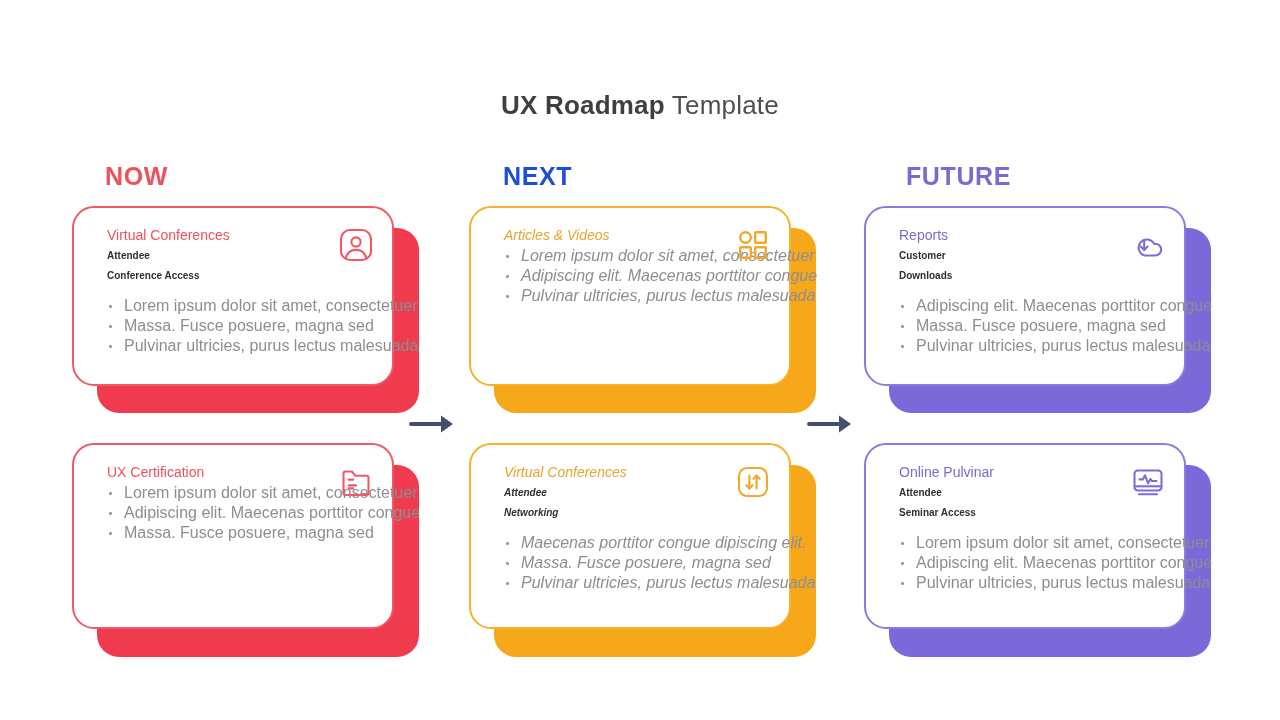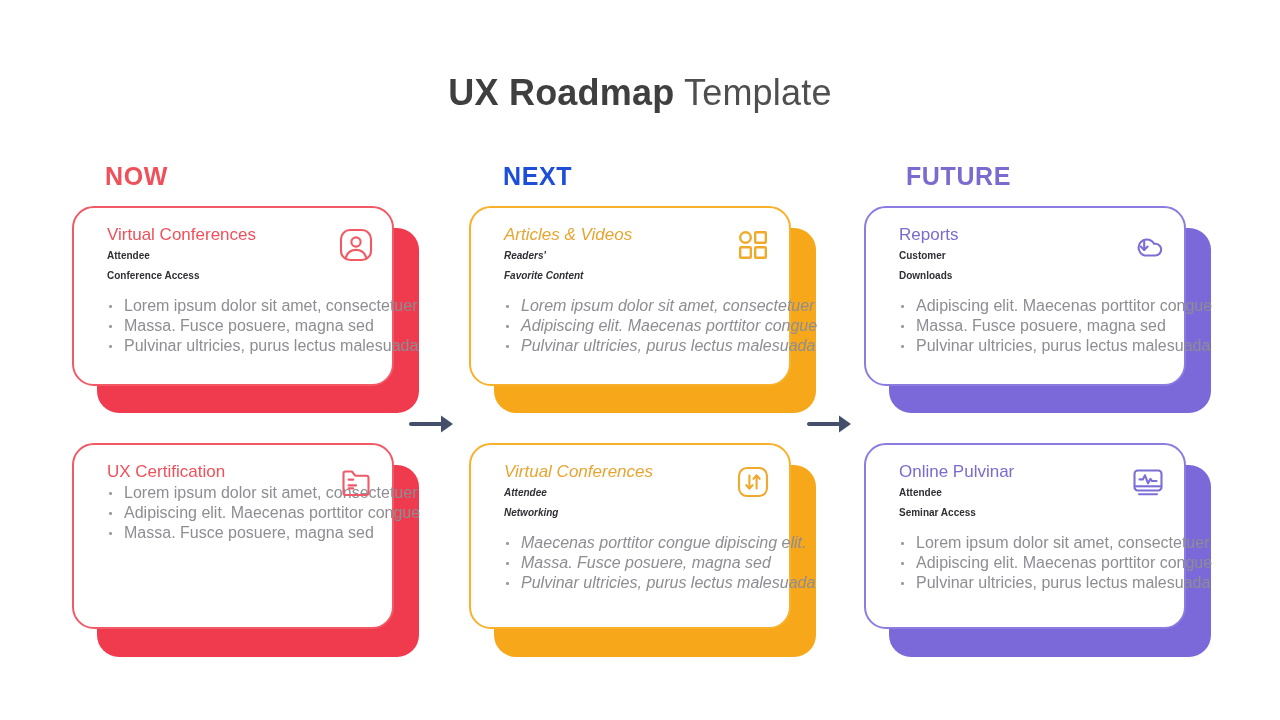--- a/index.html
+++ b/index.html
@@ -9,25 +9,25 @@
     height: 720px;
     background: #ffffff;
     font-family: "Liberation Sans", sans-serif;
     overflow: hidden;
     position: relative;
   }
 
   
   .page-title {
     position: absolute;
-    top: 72px;
+    top: 84px;
     left: 0;
     width: 1280px;
     text-align: center;
-    font-size: 36px;
+    font-size: 26px;
     line-height: 42px;
     color: #4a4a4a;
     letter-spacing: 0.2px;
     white-space: nowrap;
   }
   .page-title .t-bold { font-weight: bold; color: #3f3f3f; }
   .page-title .t-light { font-weight: normal; color: #4f4f4f; }
 
   
   .col-header {
@@ -71,21 +71,21 @@
     width: 322px;
     height: 180px;
     background: #ffffff;
     border-radius: 22px;
     border: 2px solid;
     padding: 20px 22px 0 33px;
   }
   .card-wrap.r1 .card { height: 186px; }
 
   .card-eyebrow {
-    font-size: 17px;
+    font-size: 14px;
     line-height: 14px;
     font-weight: normal;
     margin-bottom: 4px;
     white-space: nowrap;
   }
   .card-title {
     font-size: 10px;
     line-height: 19.5px;
     font-weight: bold;
     color: #2f2f35;
@@ -174,22 +174,20 @@
         <path d="M9.5 33.5c1.6-5.6 5.8-8.6 10.5-8.6s8.9 3 10.5 8.6" stroke-linecap="round"></path>
       </svg>
     </div>
   </div>
 </div>
 
 <div class="card-wrap r0 col1 theme-orange">
   <div class="card-shadow"></div>
   <div class="card">
     <div class="card-eyebrow">Articles &amp; Videos</div>
-    <div class="card-title">Readers'
-Favorite Content</div>
     <ul class="card-list">
       <li>Lorem ipsum dolor sit amet, consectetuer</li>
       <li>Adipiscing elit. Maecenas porttitor congue</li>
       <li>Pulvinar ultricies, purus lectus malesuada</li>
     </ul>
     <div class="card-icon">
       <svg viewBox="0 0 40 40" fill="none" stroke="#f0a92b" stroke-width="2.4">
         <circle cx="12.5" cy="12.5" r="5.3"></circle>
         <rect x="22.2" y="7.2" width="10.6" height="10.6" rx="0.8"></rect>
         <rect x="7.2" y="22.2" width="10.6" height="10.6" rx="0.8"></rect>

